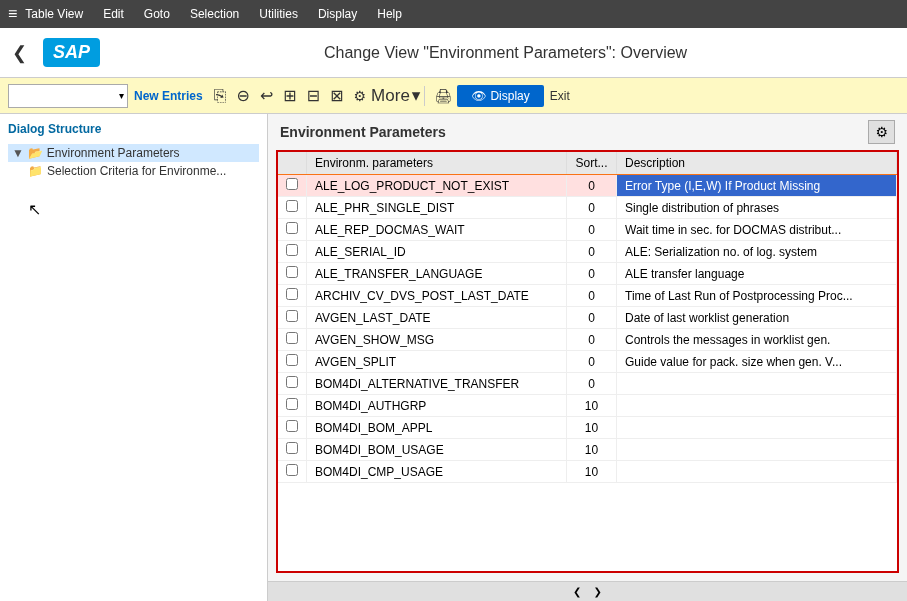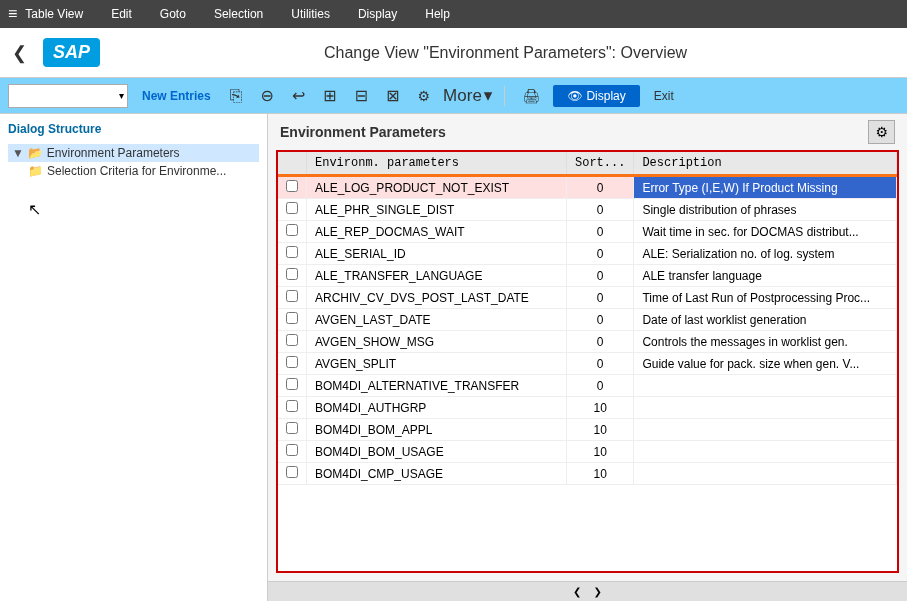--- a/index.html
+++ b/index.html
@@ -10,21 +10,21 @@
       background: #444444;
       color: white;
       height: 28px;
       display: flex;
       align-items: center;
       padding: 0 8px;
       gap: 8px;
     }
     .title-bar-menu {
       display: flex;
-      gap: 28px;
+      gap: 20px;
       flex: 1;
     }
     .title-bar-menu span {
       font-size: 12px;
       cursor: pointer;
       color: white;
     }
     .title-bar-right {
       display: flex;
       gap: 6px;
@@ -75,27 +75,27 @@
     .sap-title {
       font-size: 16px;
       font-weight: normal;
       color: #333;
       flex: 1;
       text-align: center;
     }
 
     
     .toolbar {
-      background: #7dd3fc;
+      background: #fef9c3;
       height: 36px;
       display: flex;
       align-items: center;
       padding: 0 8px;
       border-bottom: 1px solid #ccc;
-      gap: 8px;
+      gap: 0;
     }
     .toolbar-btn {
       background: none;
       border: none;
       cursor: pointer;
       padding: 3px 5px;
       font-size: 14px;
       color: #333;
       display: flex;
       align-items: center;
@@ -233,27 +233,26 @@
     }
     table {
       width: 100%;
       border-collapse: collapse;
       font-size: 12px;
     }
     table thead tr {
       background: #e8e8e8;
     }
     table thead th {
-      border-bottom: 3px solid #f97316;
+      border-bottom: 1px solid #f97316;
       border-right: 1px solid #ddd;
       padding: 4px 8px;
       text-align: left;
       font-weight: normal;
       white-space: nowrap;
-      font-family: Liberation Mono, monospace;
     }
     table tbody tr {
       border-bottom: 1px solid #eee;
     }
     table tbody td {
       padding: 3px 8px;
       border-right: 1px solid #eee;
       white-space: nowrap;
     }
     .col-check { width: 20px; }

